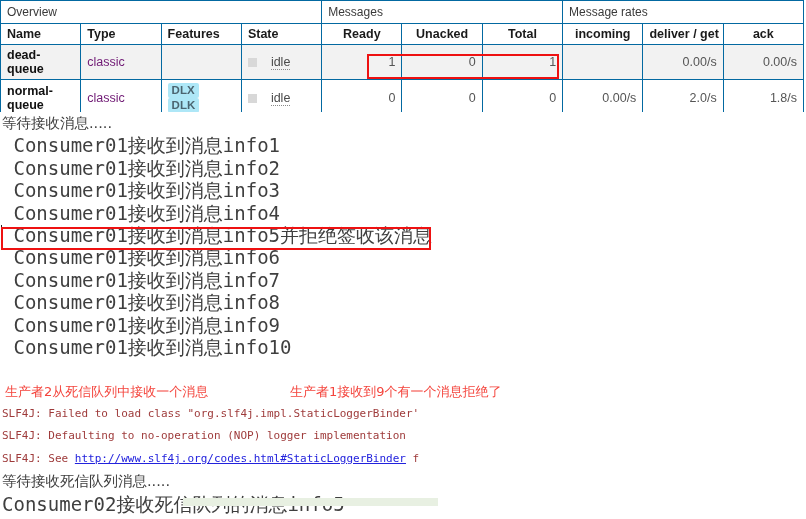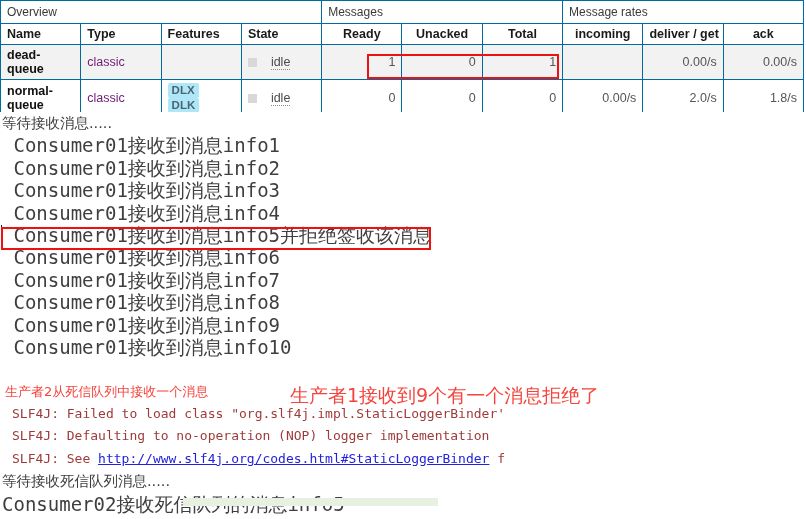--- a/index.html
+++ b/index.html
@@ -100,24 +100,24 @@
     padding-left:2px;
     height:22.4px;
   }
   .cline.zh{
     font-family:"DejaVu Sans","Liberation Sans",sans-serif;
     font-size:14.5px;
   }
   .slf{
     color:#9e3a3a;
     font-family:"DejaVu Sans Mono","Liberation Mono",monospace;
-    font-size:13px;
+    font-size:11px;
     line-height:22.4px;
     white-space:pre;
-    padding-left:12px;
+    padding-left:2px;
     height:22.4px;
   }
   .slf a,.slf .url{
     color:#2222dd;
     text-decoration:underline;
   }
   .red-zh{
     color:#f4443c;
     font-family:"DejaVu Sans","Liberation Sans",sans-serif;
     font-size:13px;
@@ -125,21 +125,21 @@
     white-space:pre;
     height:22.4px;
     padding-left:5px;
     font-weight:500;
   }
   .annot{
     position:absolute;
     left:290px;top:271px;
     color:#f4443c;
     font-family:"DejaVu Sans","Liberation Sans",sans-serif;
-    font-size:19px;
+    font-size:13px;
     white-space:nowrap;
     font-weight:500;
   }
   .sel-band{
     position:absolute;
     left:183px;top:386px;
     width:255px;height:8px;
     background:#e8f0e2;
     z-index:1;
   }

